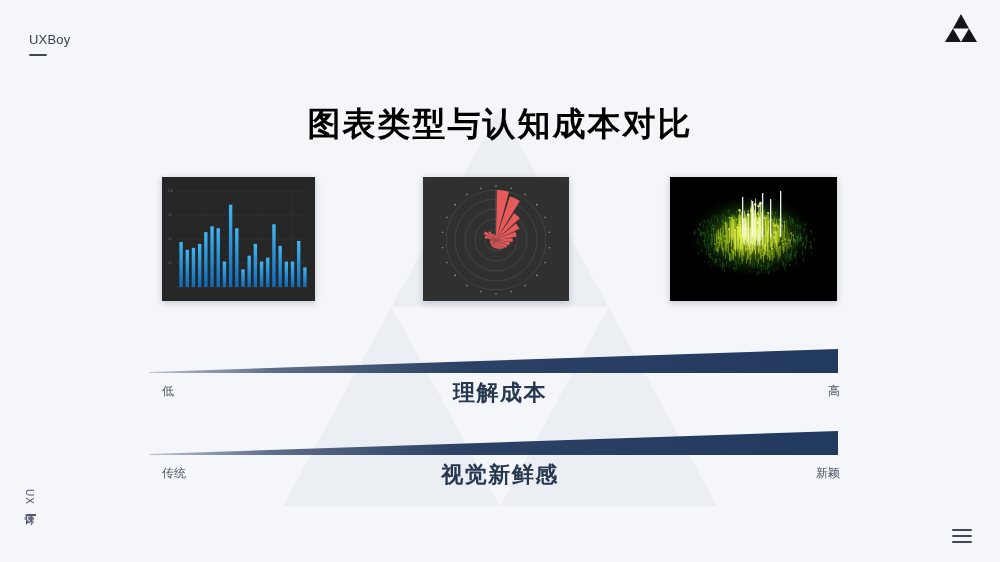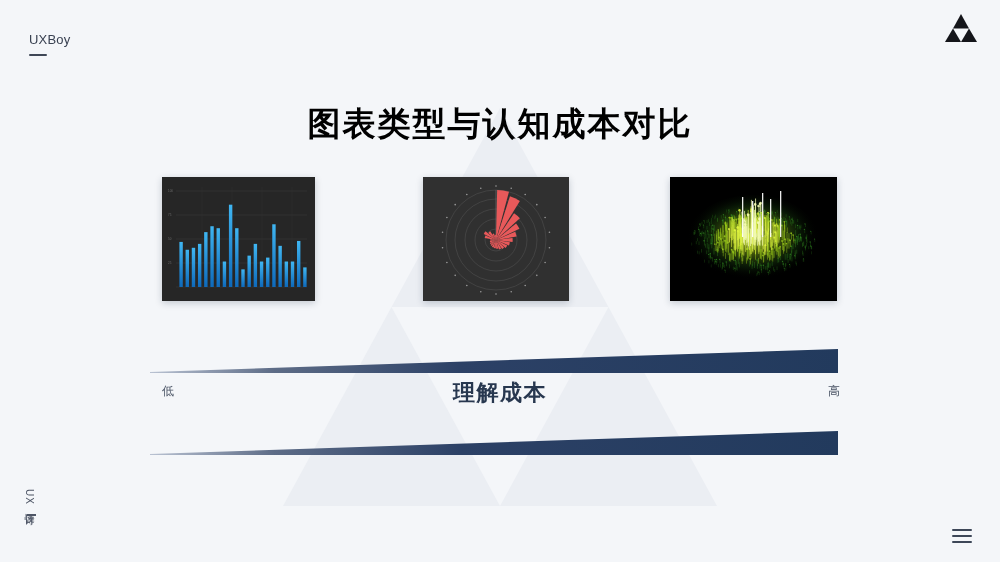--- a/index.html
+++ b/index.html
@@ -1005,20 +1005,25 @@
           <linearGradient id="wg1" x1="0" y1="0" x2="1" y2="0">
             <stop offset="0" stop-color="#b9c2d2"></stop>
             <stop offset="0.18" stop-color="#5d6c87"></stop>
             <stop offset="0.45" stop-color="#2c4166"></stop>
             <stop offset="1" stop-color="#223a5d"></stop>
           </linearGradient>
         </defs>
         <polygon points="0,31 688,8 688,32 0,32" fill="url(#wg1)"></polygon>
       </svg>
     </div>
+    <div class="wedge-labels">
+      <span class="wedge-left">传统</span>
+      <span class="wedge-center">视觉新鲜感</span>
+      <span class="wedge-right">新颖</span>
+    </div>
   </div>
 
   <div class="vfooter">
     <div class="vfooter-text">UX设计诗</div>
     <div class="vfooter-rule"></div>
   </div>
 
   <div class="hamburger">
     <span></span>
     <span></span>

